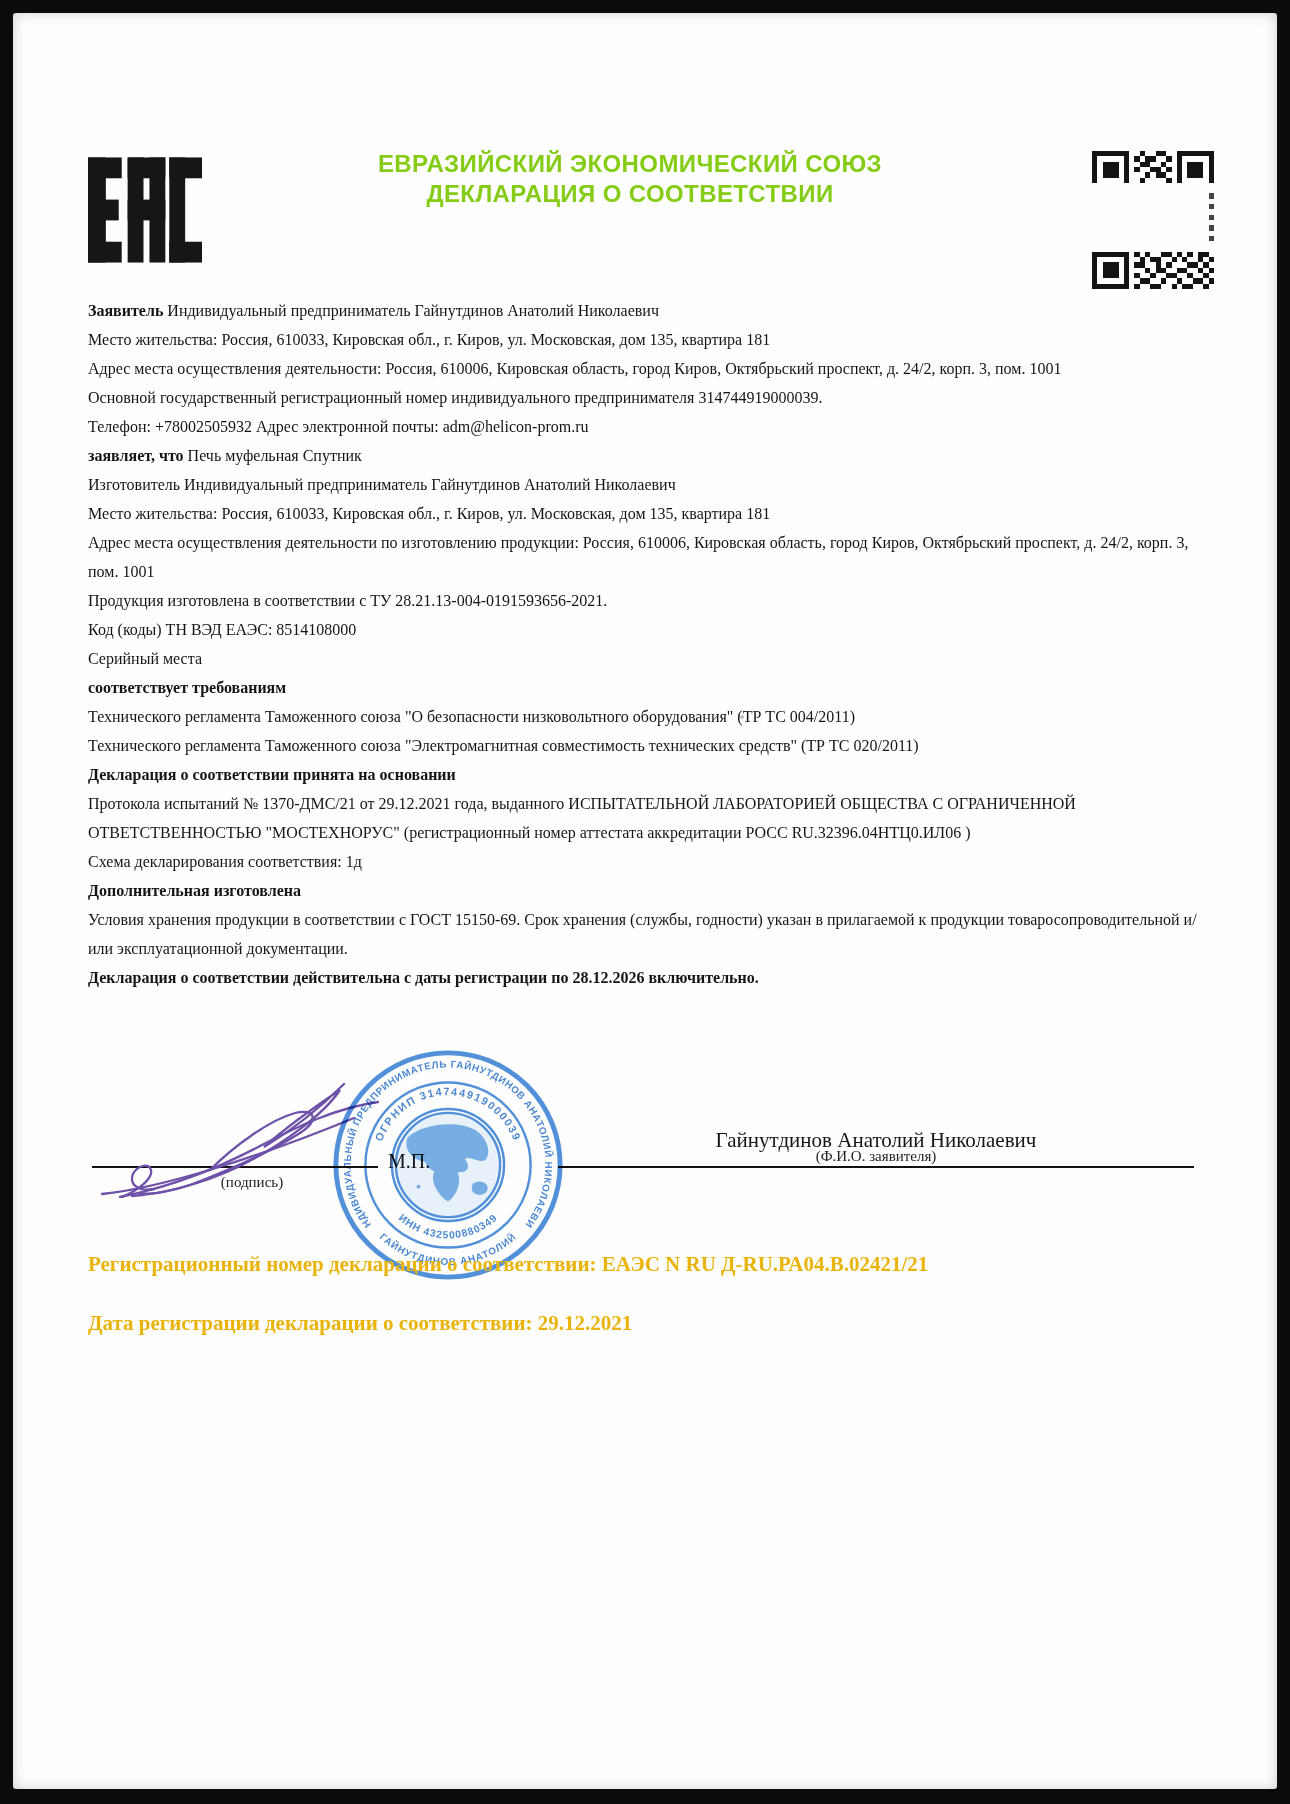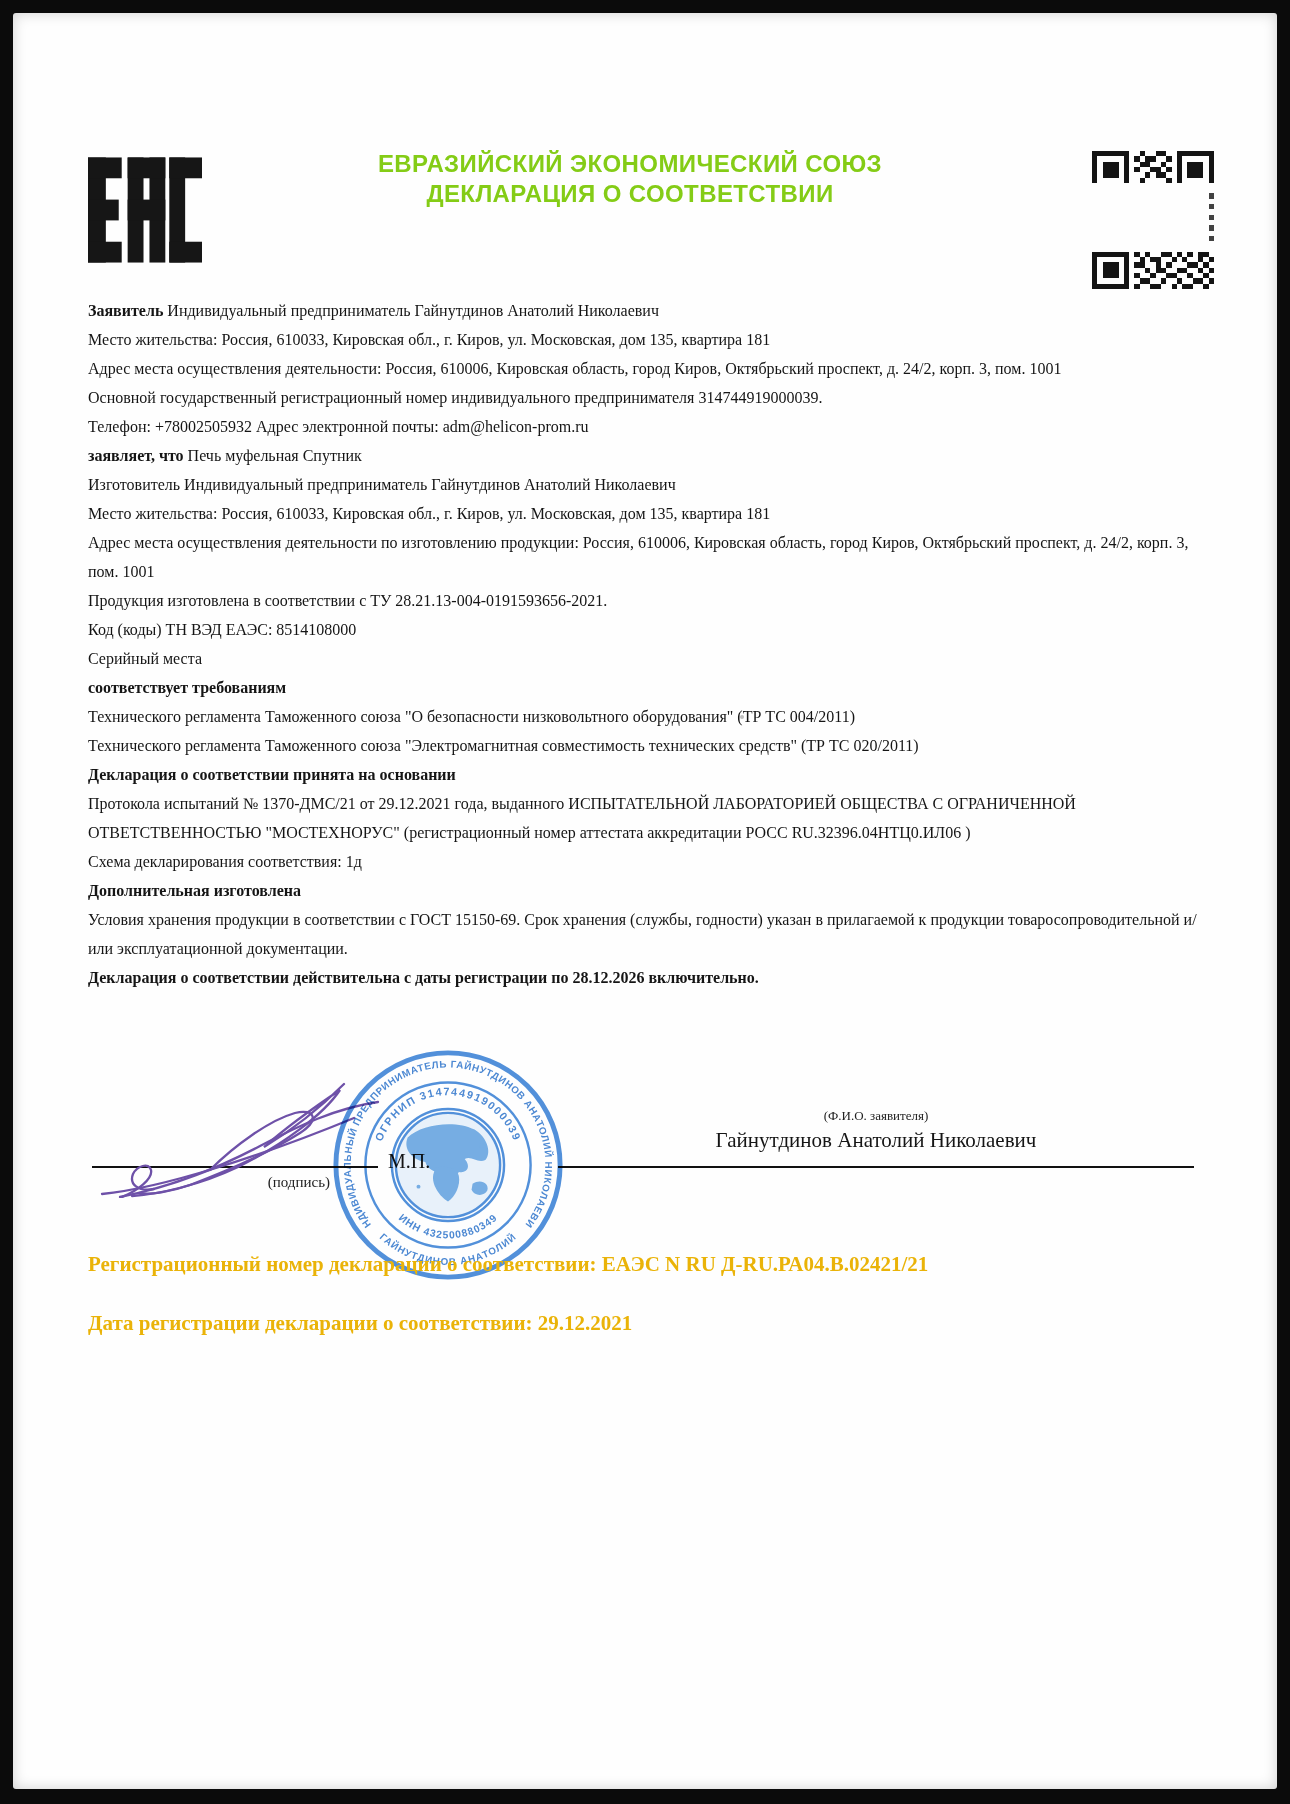--- a/index.html
+++ b/index.html
@@ -35,22 +35,22 @@
   .b{font-weight:bold;}
   .gap-sm{margin-top:22px;}
   .gap-md{margin-top:28px;}
   .gap-xs{margin-top:7px;}
   
   .sig-line{position:absolute;height:0;border-top:2px solid #111;}
   .line-left{left:92px;top:1166px;width:286px;}
   .line-right{left:558px;top:1166px;width:636px;}
   .mp{position:absolute;left:388px;top:1150px;font-size:20px;color:#151515;}
   .cap{position:absolute;font-size:15px;color:#222;text-align:center;}
-  .cap-sign{left:150px;top:1174px;width:180px;text-align:right;}
-  .cap-fio{left:558px;top:1108px;width:636px;font-size:13px;}
+  .cap-sign{left:162px;top:1174px;width:180px;}
+  .cap-fio{left:558px;top:1148px;width:636px;font-size:15px;}
   .fio{position:absolute;left:558px;top:1128px;width:636px;text-align:center;
        font-size:21px;color:#151515;}
   .signature{position:absolute;left:92px;top:1076px;width:292px;height:122px;}
   .stamp{position:absolute;left:330px;top:1047px;width:236px;height:236px;
          opacity:.92;mix-blend-mode:multiply;}
   .stamp text{font-family:"Liberation Sans",sans-serif;font-weight:bold;}
   
   .reg{position:absolute;left:88px;width:1140px;font-size:21px;font-weight:bold;color:#eab308;}
   .reg-num{top:1231px;}
   .reg-date{top:1290px;}

